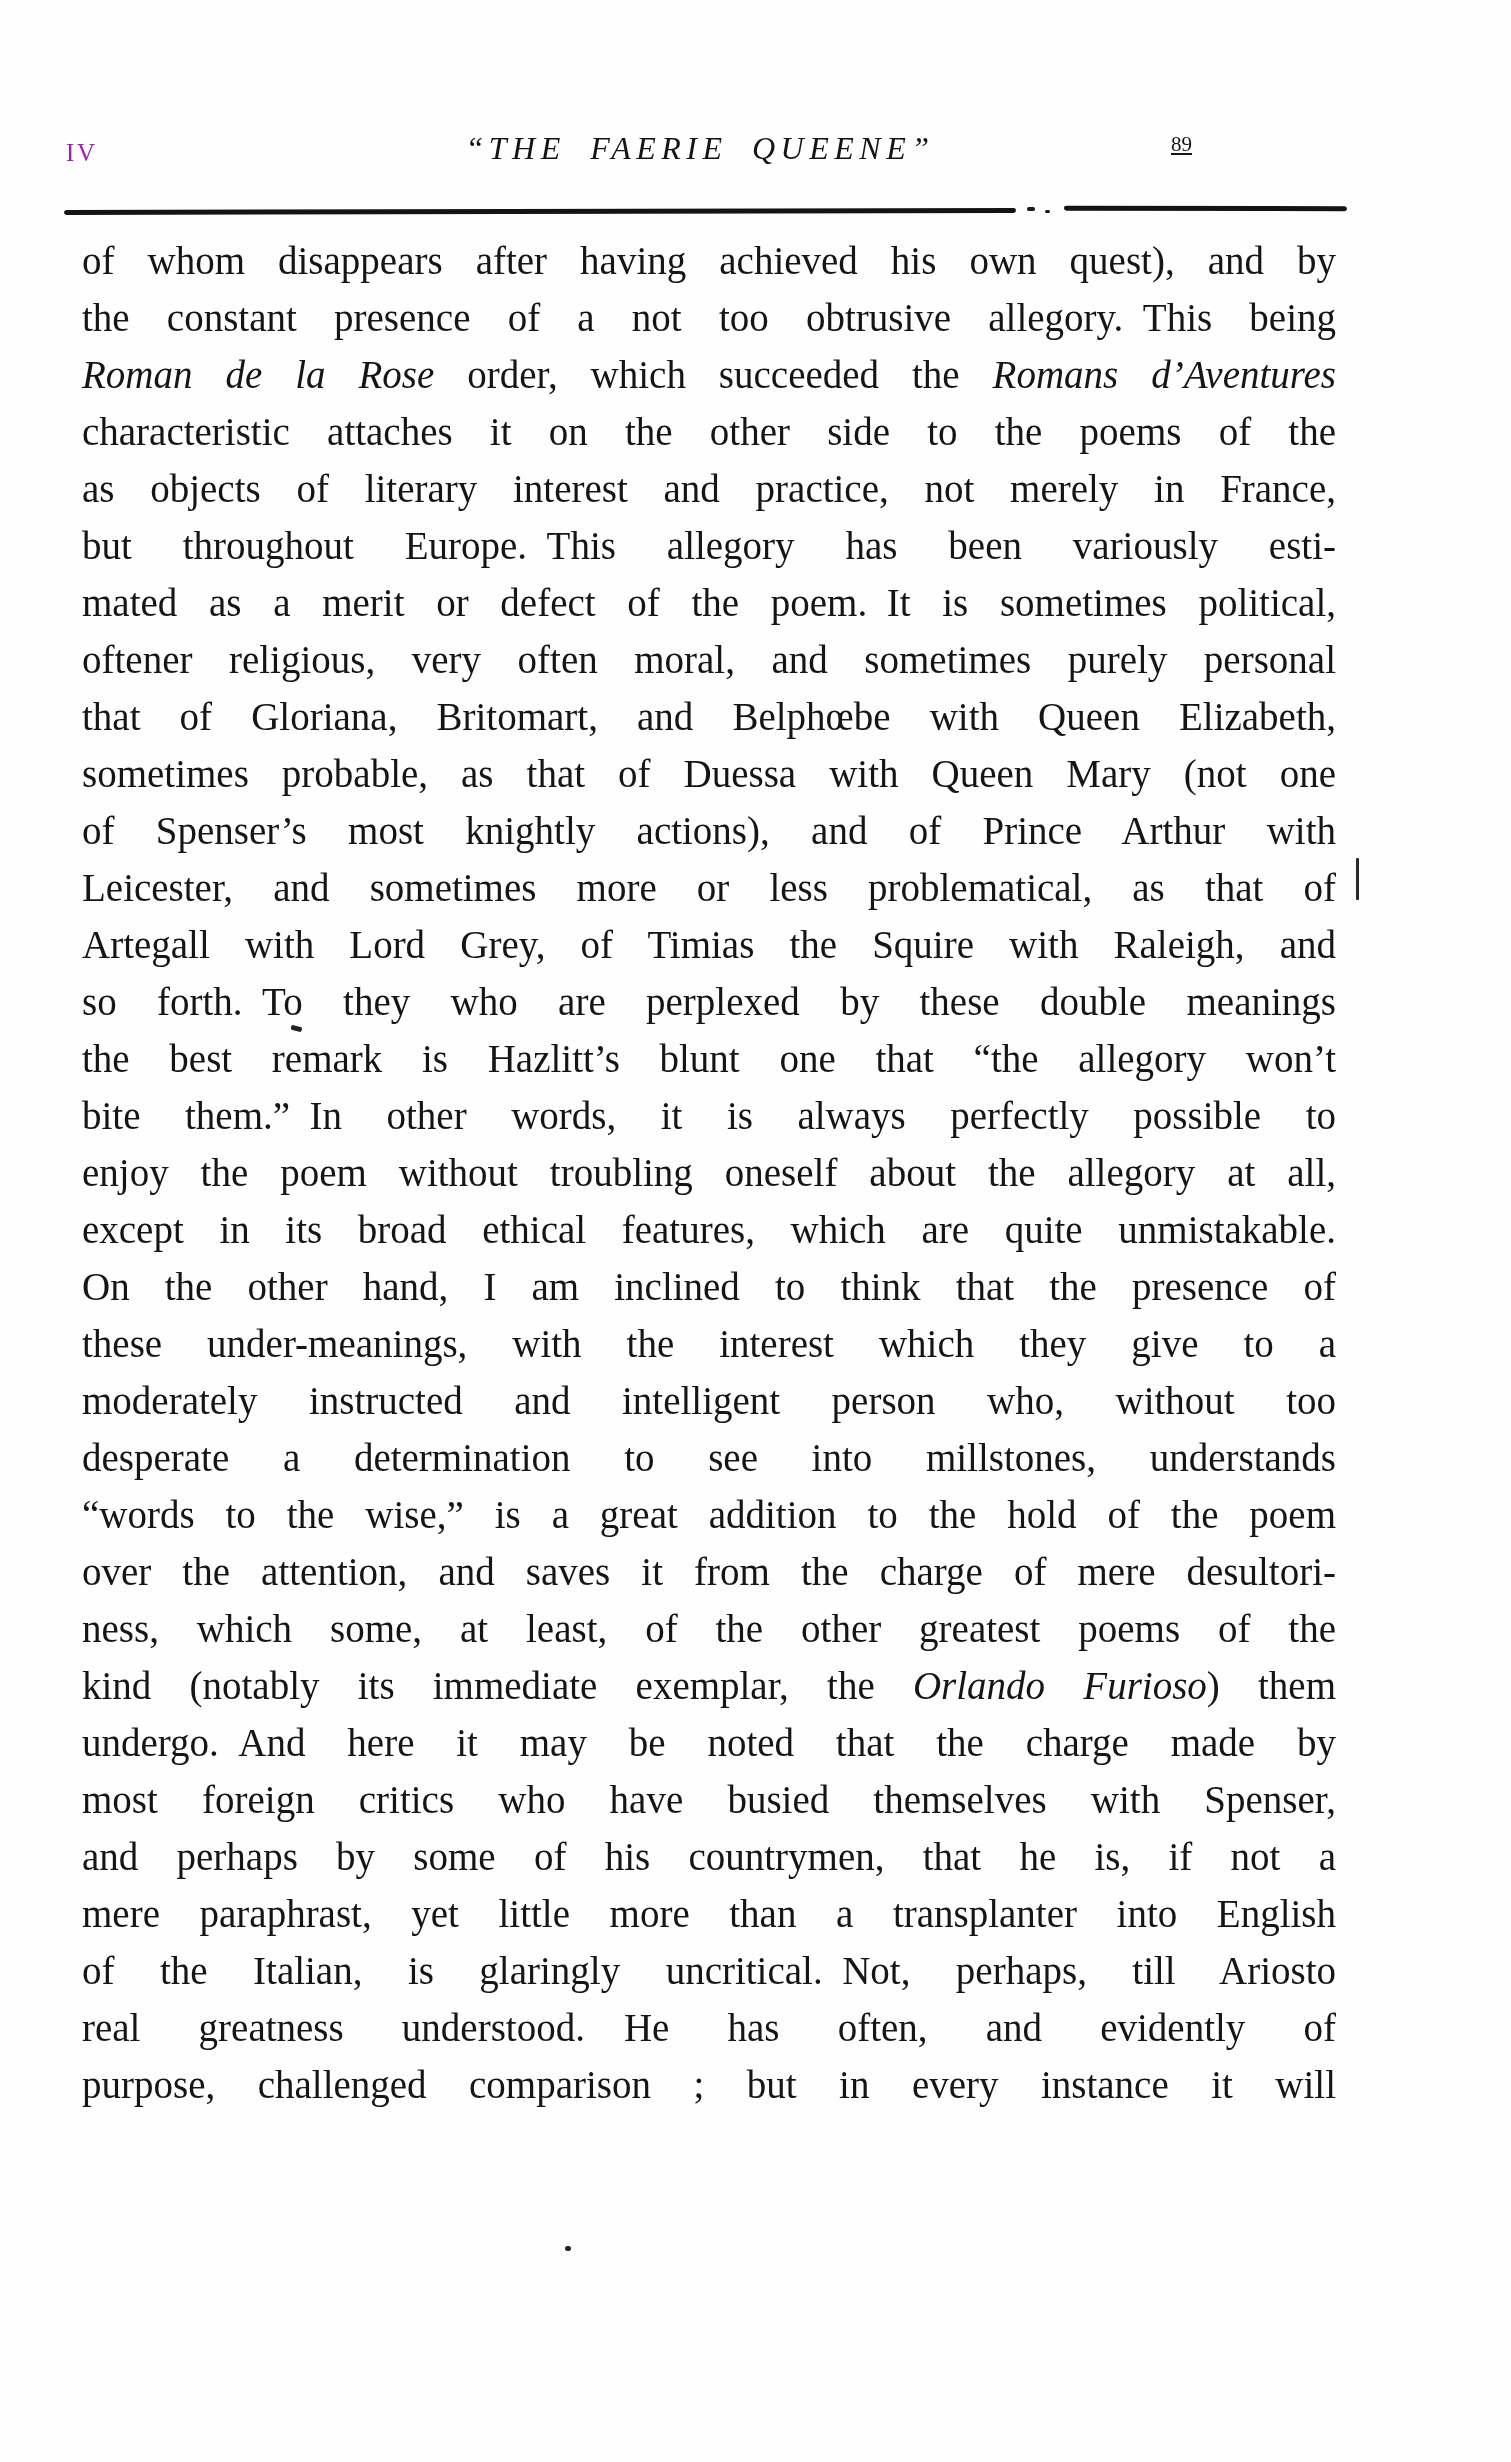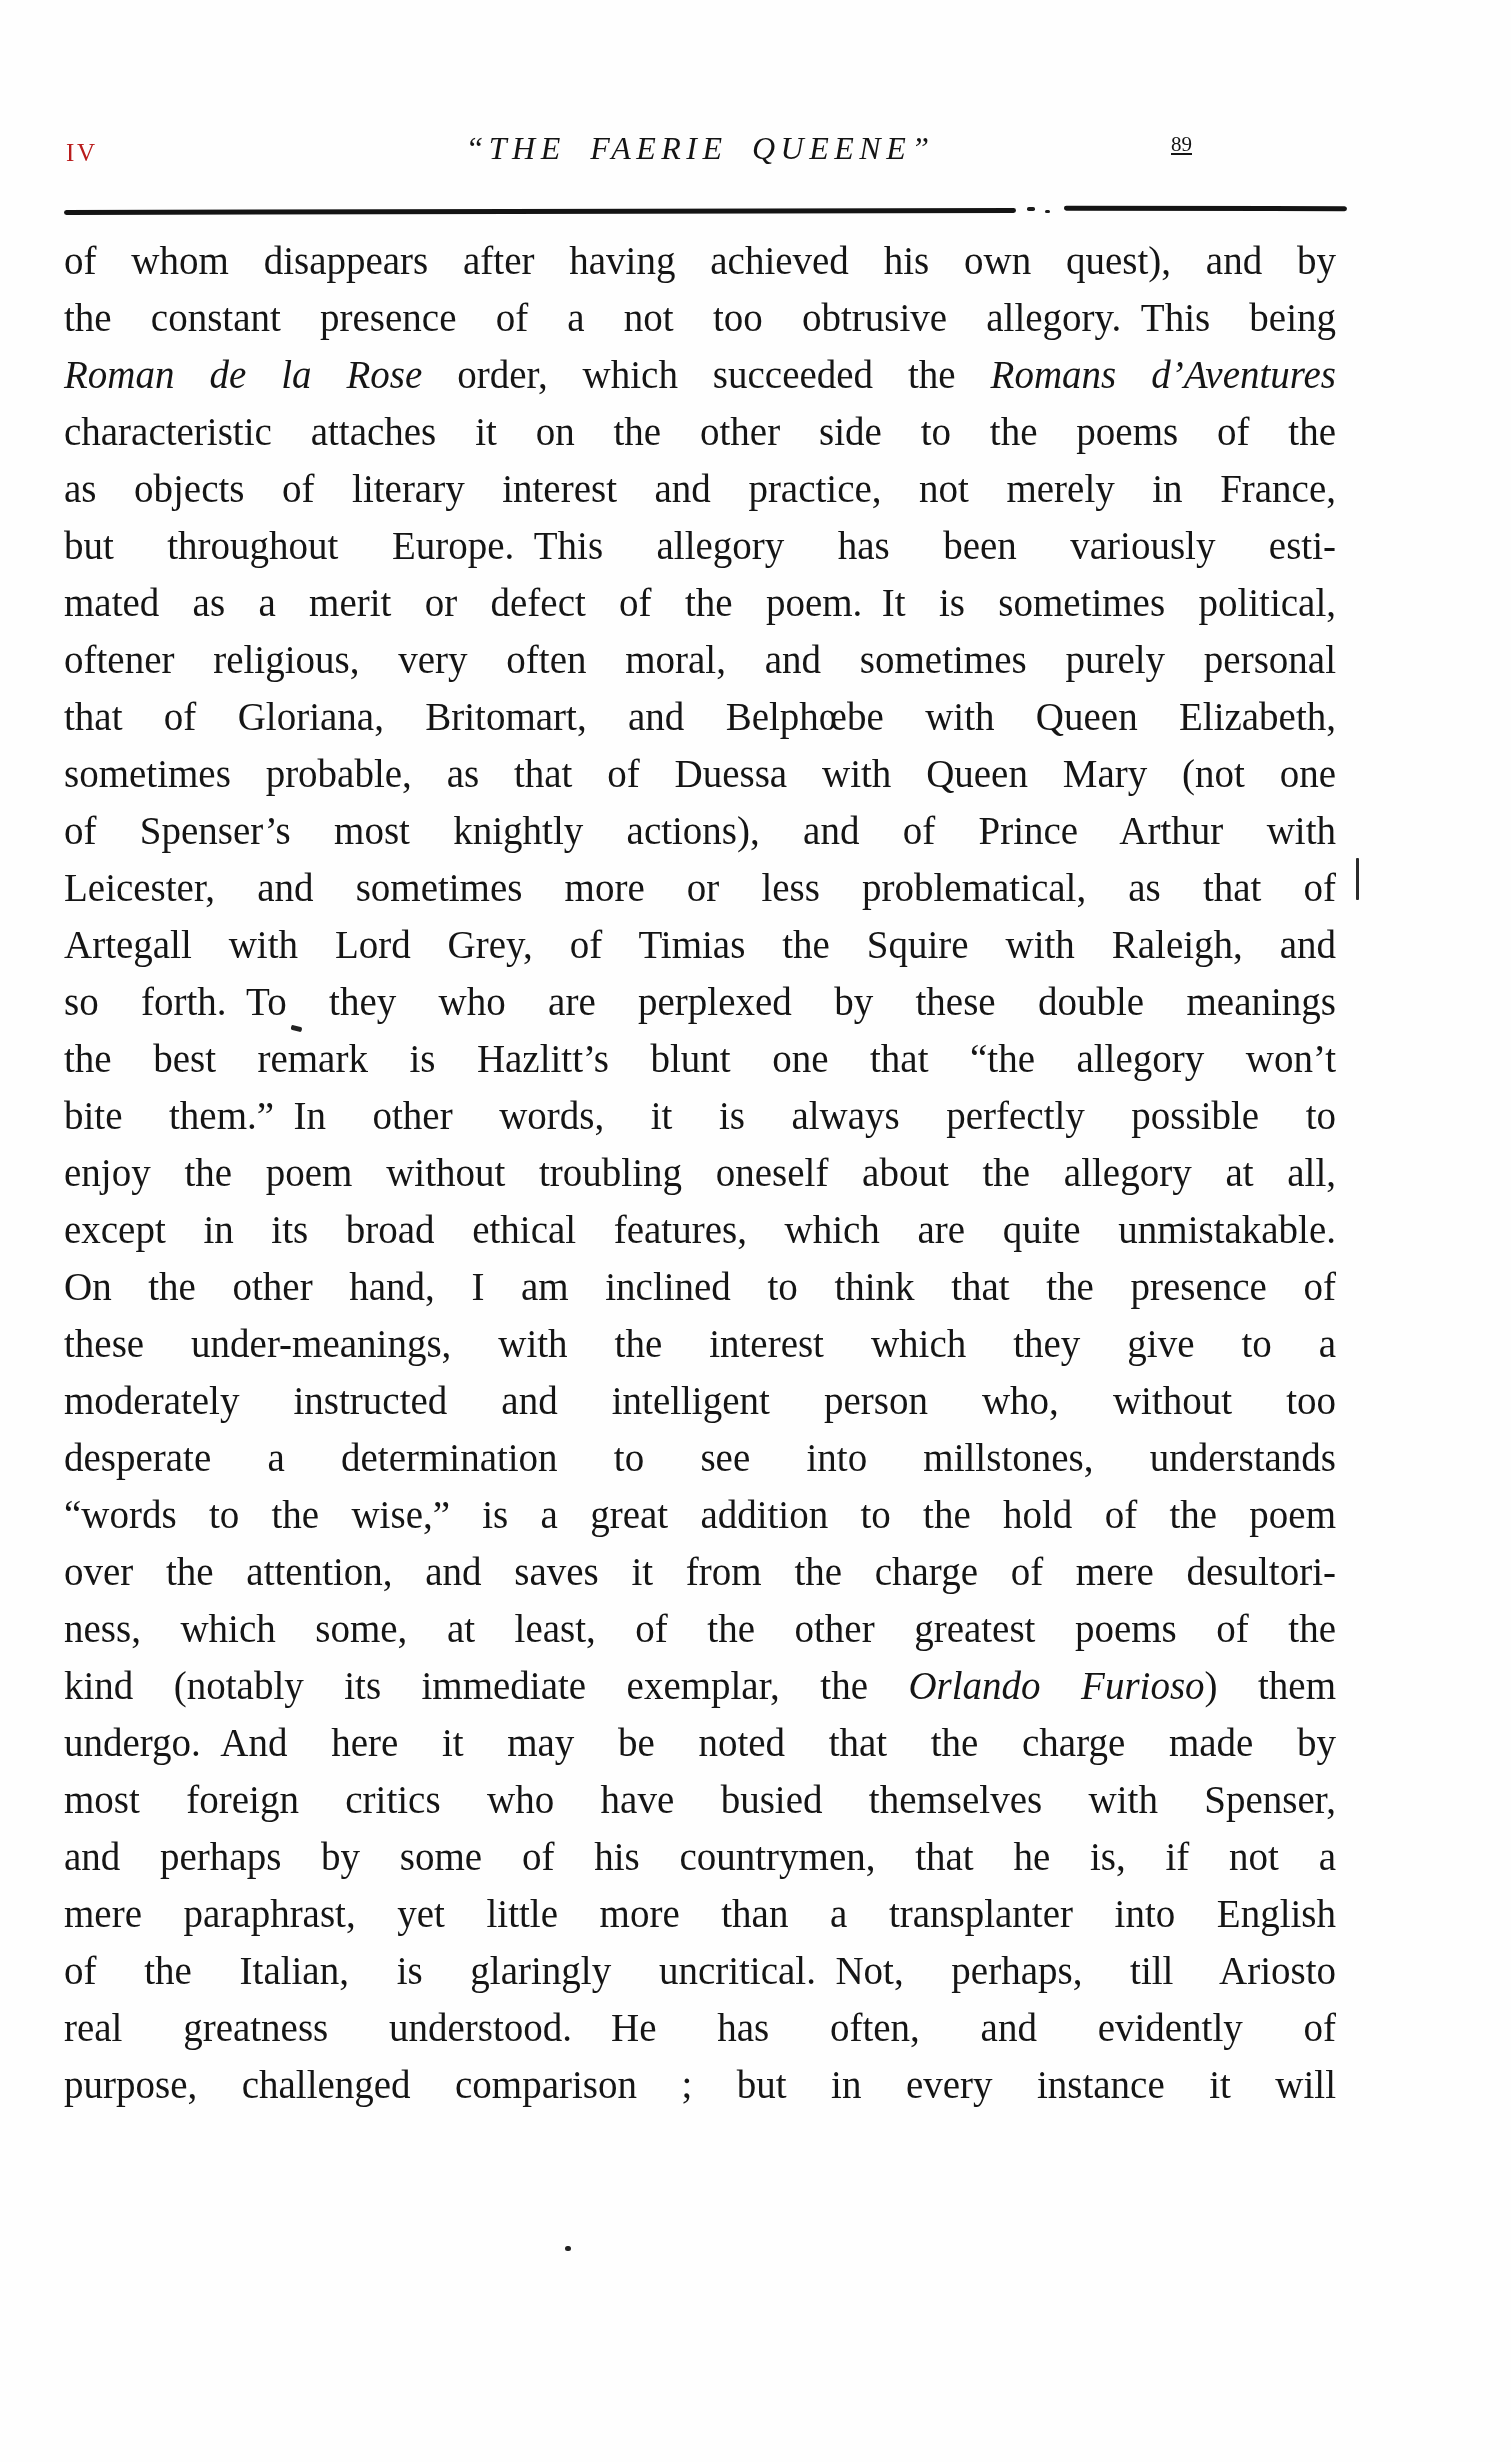--- a/index.html
+++ b/index.html
@@ -9,21 +9,21 @@
     height: 2462px;
     background: #fefefe;
     margin: 0 auto;
     overflow: hidden;
     color: #161616;
     font-family: "Liberation Serif", "DejaVu Serif", serif;
   }
   
   .chapter-num {
     position: absolute; left: 66px; top: 139px;
-    font-size: 25px; letter-spacing: 2.7px; color: #b91c1c;
+    font-size: 25px; letter-spacing: 2.7px; color: #a21caf;
   }
   .head-title {
     position: absolute; left: 64px; top: 130px; width: 1272px;
     text-align: center; font-size: 32px; letter-spacing: 5.5px;
     word-spacing: 11px; color: #141414; white-space: nowrap; font-style: italic;
   }
   .page-num {
     position: absolute; right: 320px; top: 132px;
     font-size: 21px; color: #141414; text-decoration: underline;
   }
@@ -41,20 +41,21 @@
   
   .text-block {
     position: absolute; left: 64px; top: 232px; width: 1272px;
     font-size: 39px; line-height: 57px; color: #151515;
   }
   .line {
     text-align: justify;
     text-align-last: justify;
     text-justify: inter-word;
     white-space: normal;
+    margin-left: 18px;
   }
   .line .it { font-style: italic; }
   
   .artifact-tick {
     position: absolute; left: 1356px; top: 858px; width: 2.7px; height: 42px;
     background: #2a2a2a; border-radius: 0.9px;
   }
   .artifact-lord-dot {
     position: absolute; left: 291px; top: 1026px; width: 11px; height: 4.6px;
     background: #222; border-radius: 1.8px; transform: rotate(14deg);

